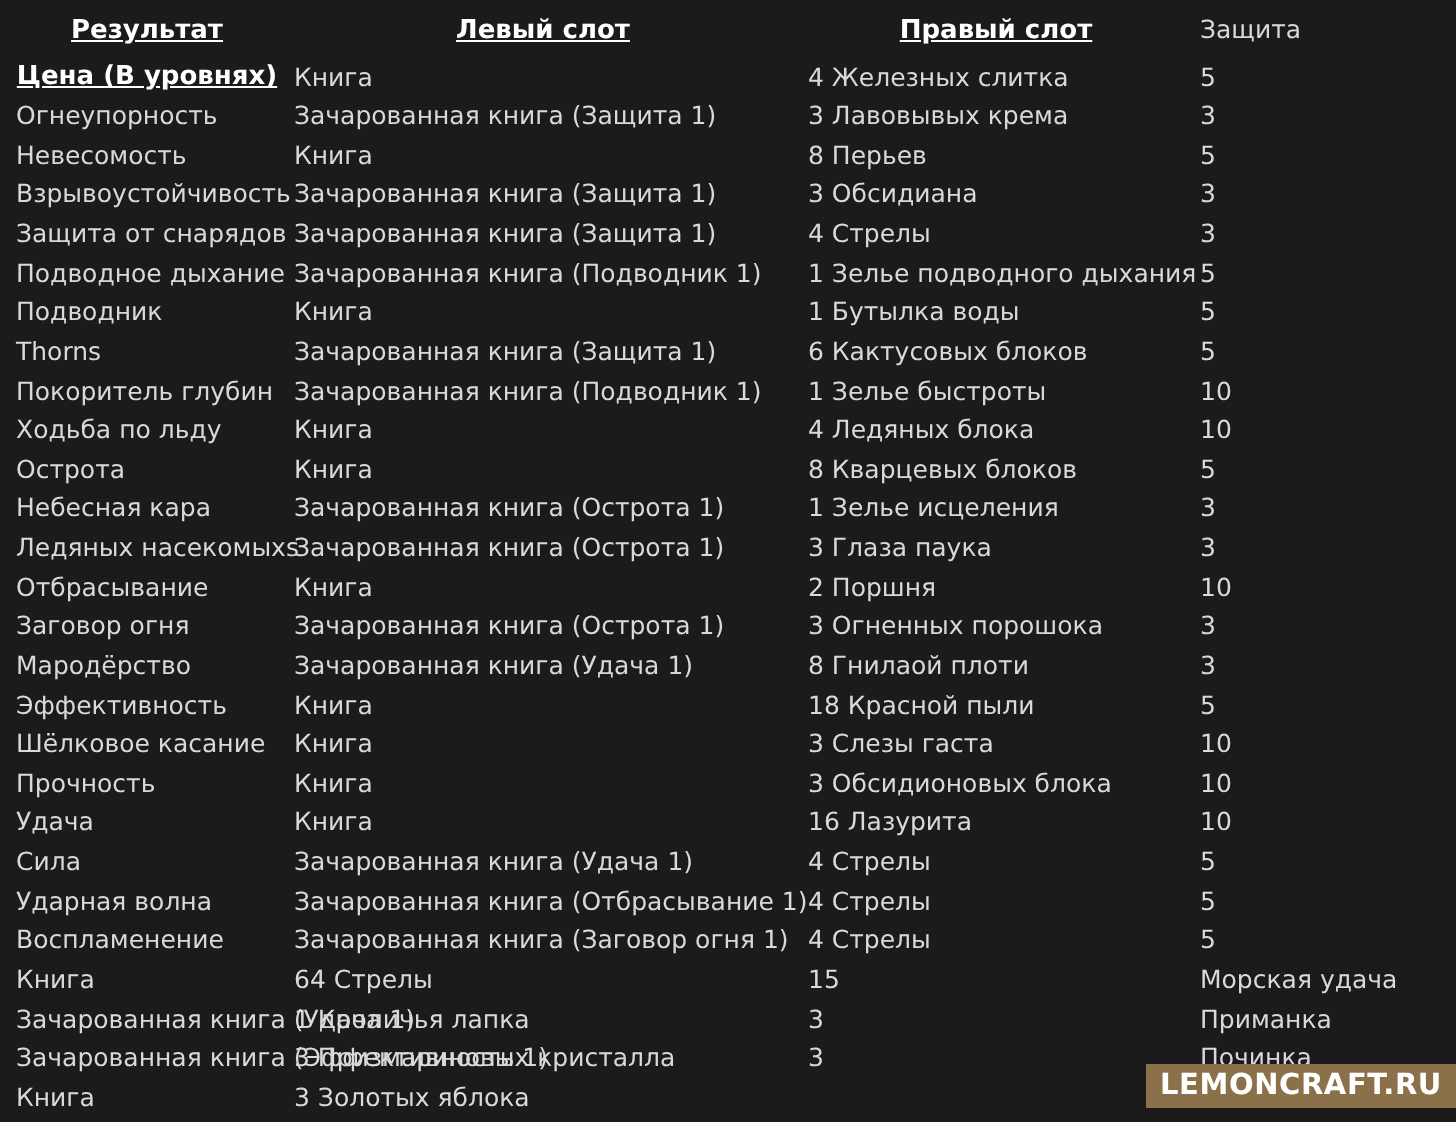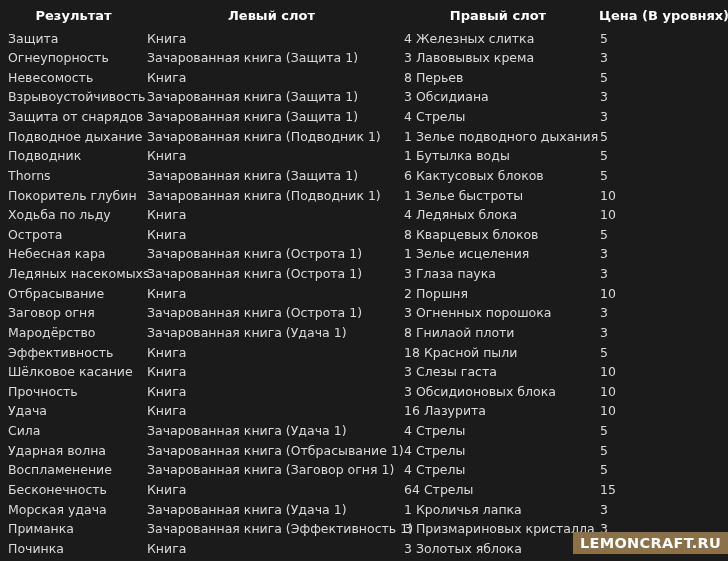--- a/index.html
+++ b/index.html
@@ -31,20 +31,21 @@
     font-size: 12.5px;
     line-height: 1;
     white-space: nowrap;
     overflow: visible;
   }
   .cell.header {
     justify-content: center;
     font-weight: 700;
     color: #ffffff;
     font-size: 13px;
+    text-decoration: underline;
   }
   .watermark {
     position: absolute;
     left: 573px; top: 532px;
     width: 155px; height: 22px;
     background: #8a7149;
     display: flex;
     align-items: center;
     justify-content: center;
     color: #ffffff;
@@ -56,23 +57,23 @@
 </style>
 </head>
 <body>
 
 <div class="screen">
 
   <div class="grid">
     <div class="cell header">Результат</div>
     <div class="cell header">Левый слот</div>
     <div class="cell header">Правый слот</div>
-    <div class="cell header">Цена (В уровнях)</div>
-
-  <div class="cell">Защита</div>
+    <div class="cell">Защита</div>
+
+  <div class="cell header">Цена (В уровнях)</div>
   <div class="cell">Книга</div>
   <div class="cell">4 Железных слитка</div>
   <div class="cell">5</div>
 
   <div class="cell">Огнеупорность</div>
   <div class="cell">Зачарованная книга (Защита 1)</div>
   <div class="cell">3 Лавовывых крема</div>
   <div class="cell">3</div>
 
   <div class="cell">Невесомость</div>
@@ -173,21 +174,20 @@
   <div class="cell">Ударная волна</div>
   <div class="cell">Зачарованная книга (Отбрасывание 1)</div>
   <div class="cell">4 Стрелы</div>
   <div class="cell">5</div>
 
   <div class="cell">Воспламенение</div>
   <div class="cell">Зачарованная книга (Заговор огня 1)</div>
   <div class="cell">4 Стрелы</div>
   <div class="cell">5</div>
 
-  <div class="cell">Бесконечность</div>
   <div class="cell">Книга</div>
   <div class="cell">64 Стрелы</div>
   <div class="cell">15</div>
 
   <div class="cell">Морская удача</div>
   <div class="cell">Зачарованная книга (Удача 1)</div>
   <div class="cell">1 Кроличья лапка</div>
   <div class="cell">3</div>
 
   <div class="cell">Приманка</div>

